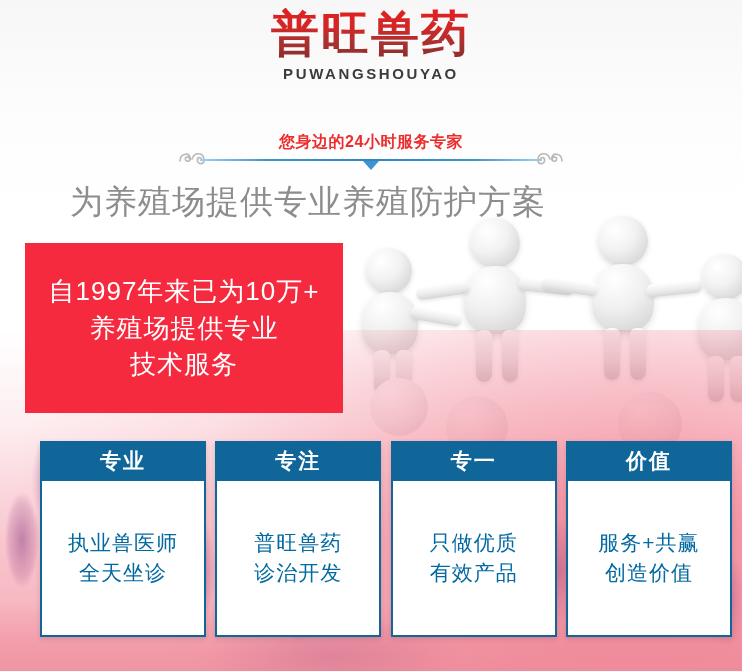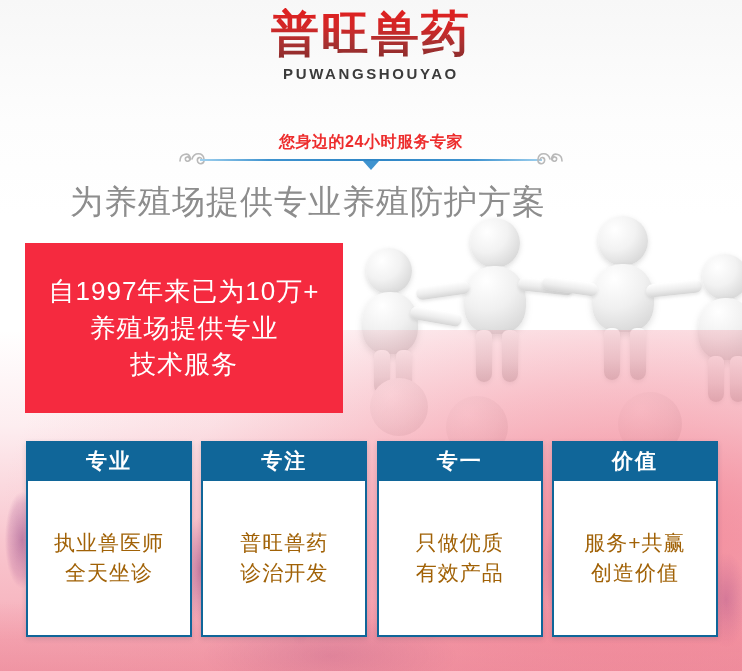--- a/index.html
+++ b/index.html
@@ -220,21 +220,21 @@
     color: #ffffff;
     font-size: 26px;
     line-height: 1.42;
     letter-spacing: 1px;
     white-space: nowrap;
   }
 
   
   .cards {
     position: absolute;
-    left: 26px;
+    left: 40px;
     top: 441px;
     width: 692px;
     height: 196px;
     display: flex;
     justify-content: space-between;
   }
   .card {
     width: 166px;
     height: 196px;
     display: flex;
@@ -254,21 +254,21 @@
   }
   .card-body {
     flex: 1;
     background: #ffffff;
     border: 2px solid #106699;
     border-top: none;
     display: flex;
     flex-direction: column;
     align-items: center;
     justify-content: center;
-    color: #a16207;
+    color: #0369a1;
     font-size: 21px;
     line-height: 1.45;
     letter-spacing: 1px;
   }
 </style>
 </head>
 <body>
 
 <div id="banner">
 

